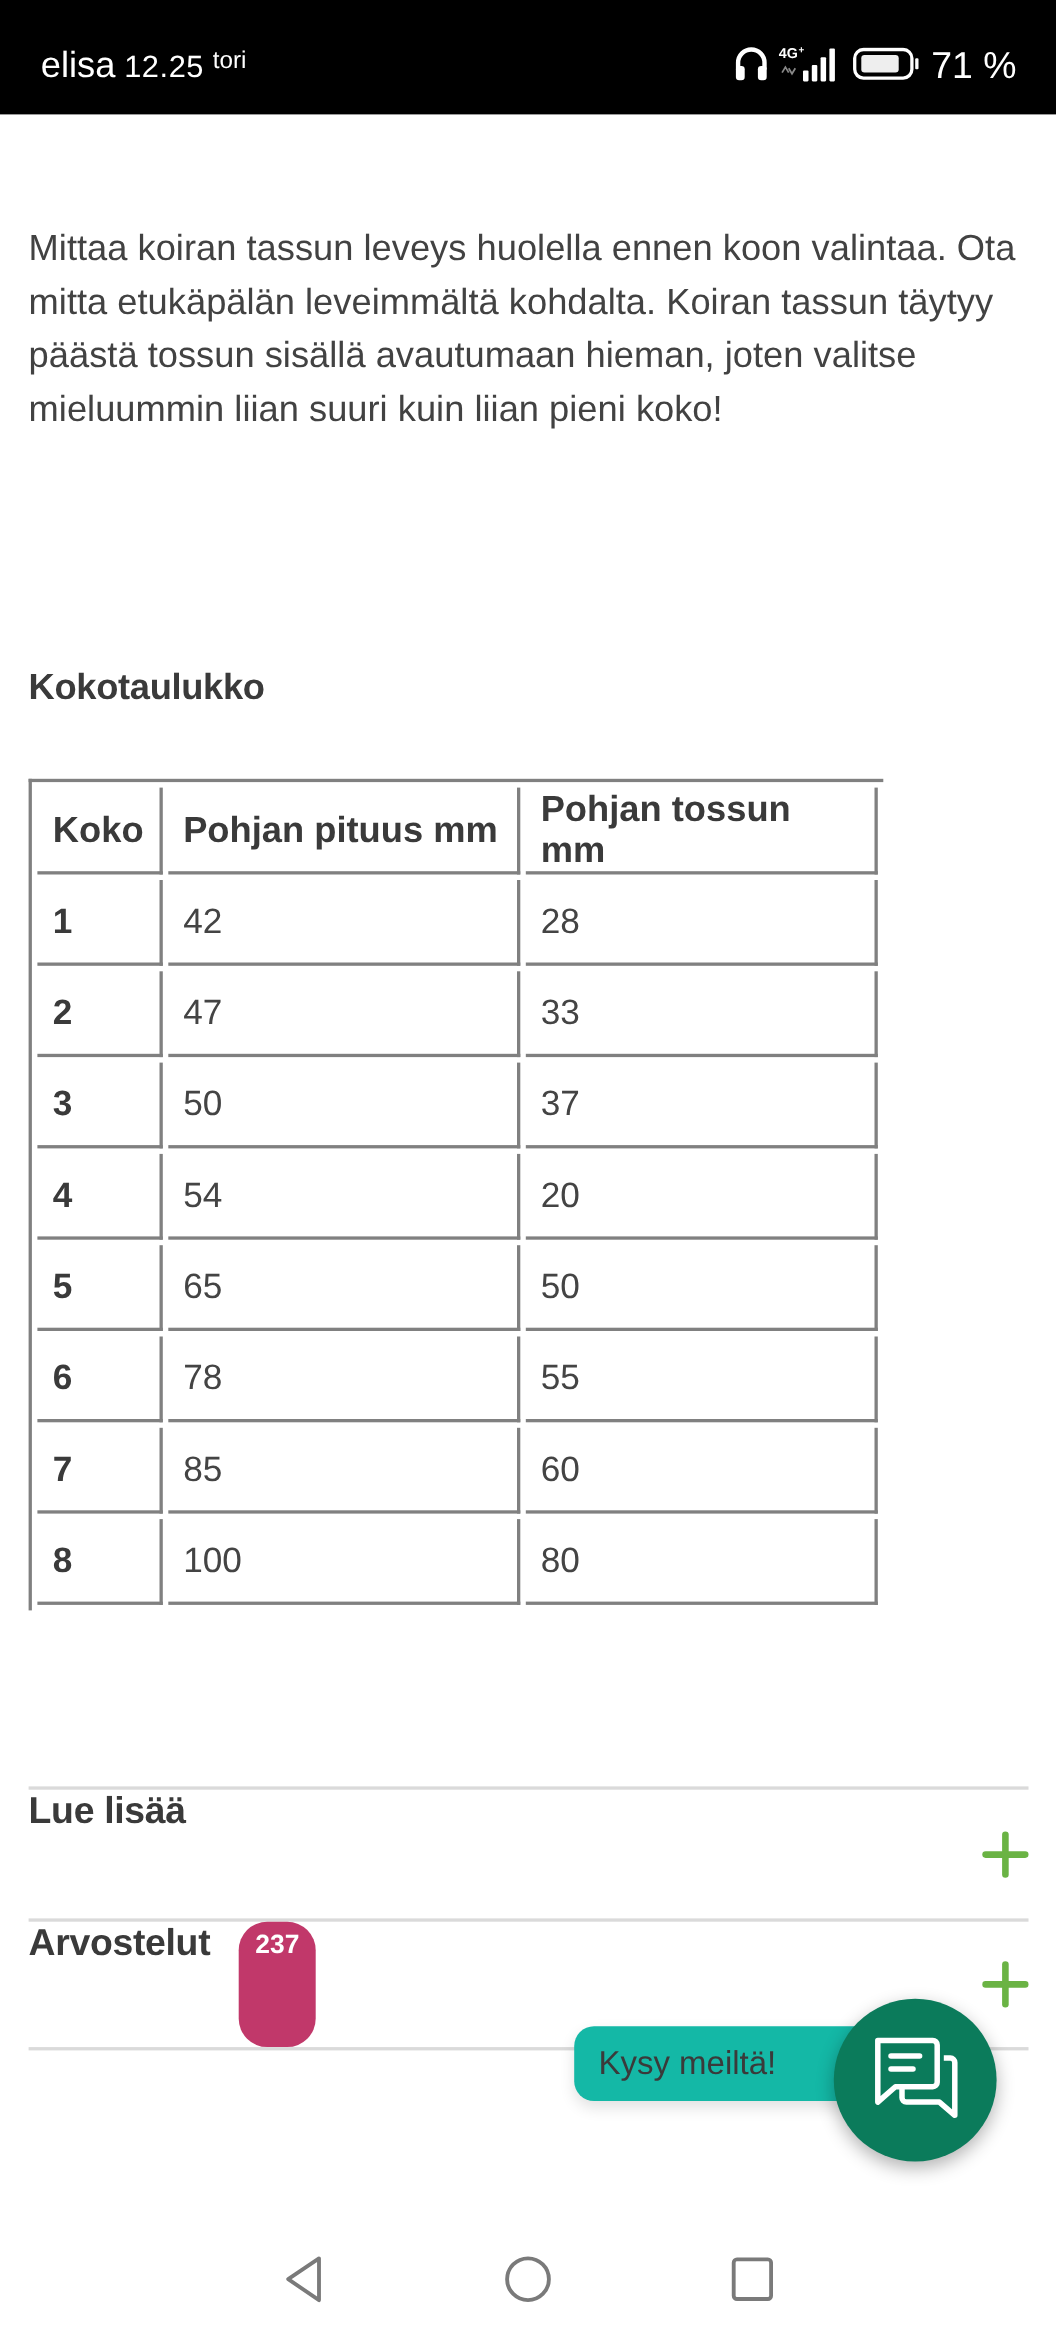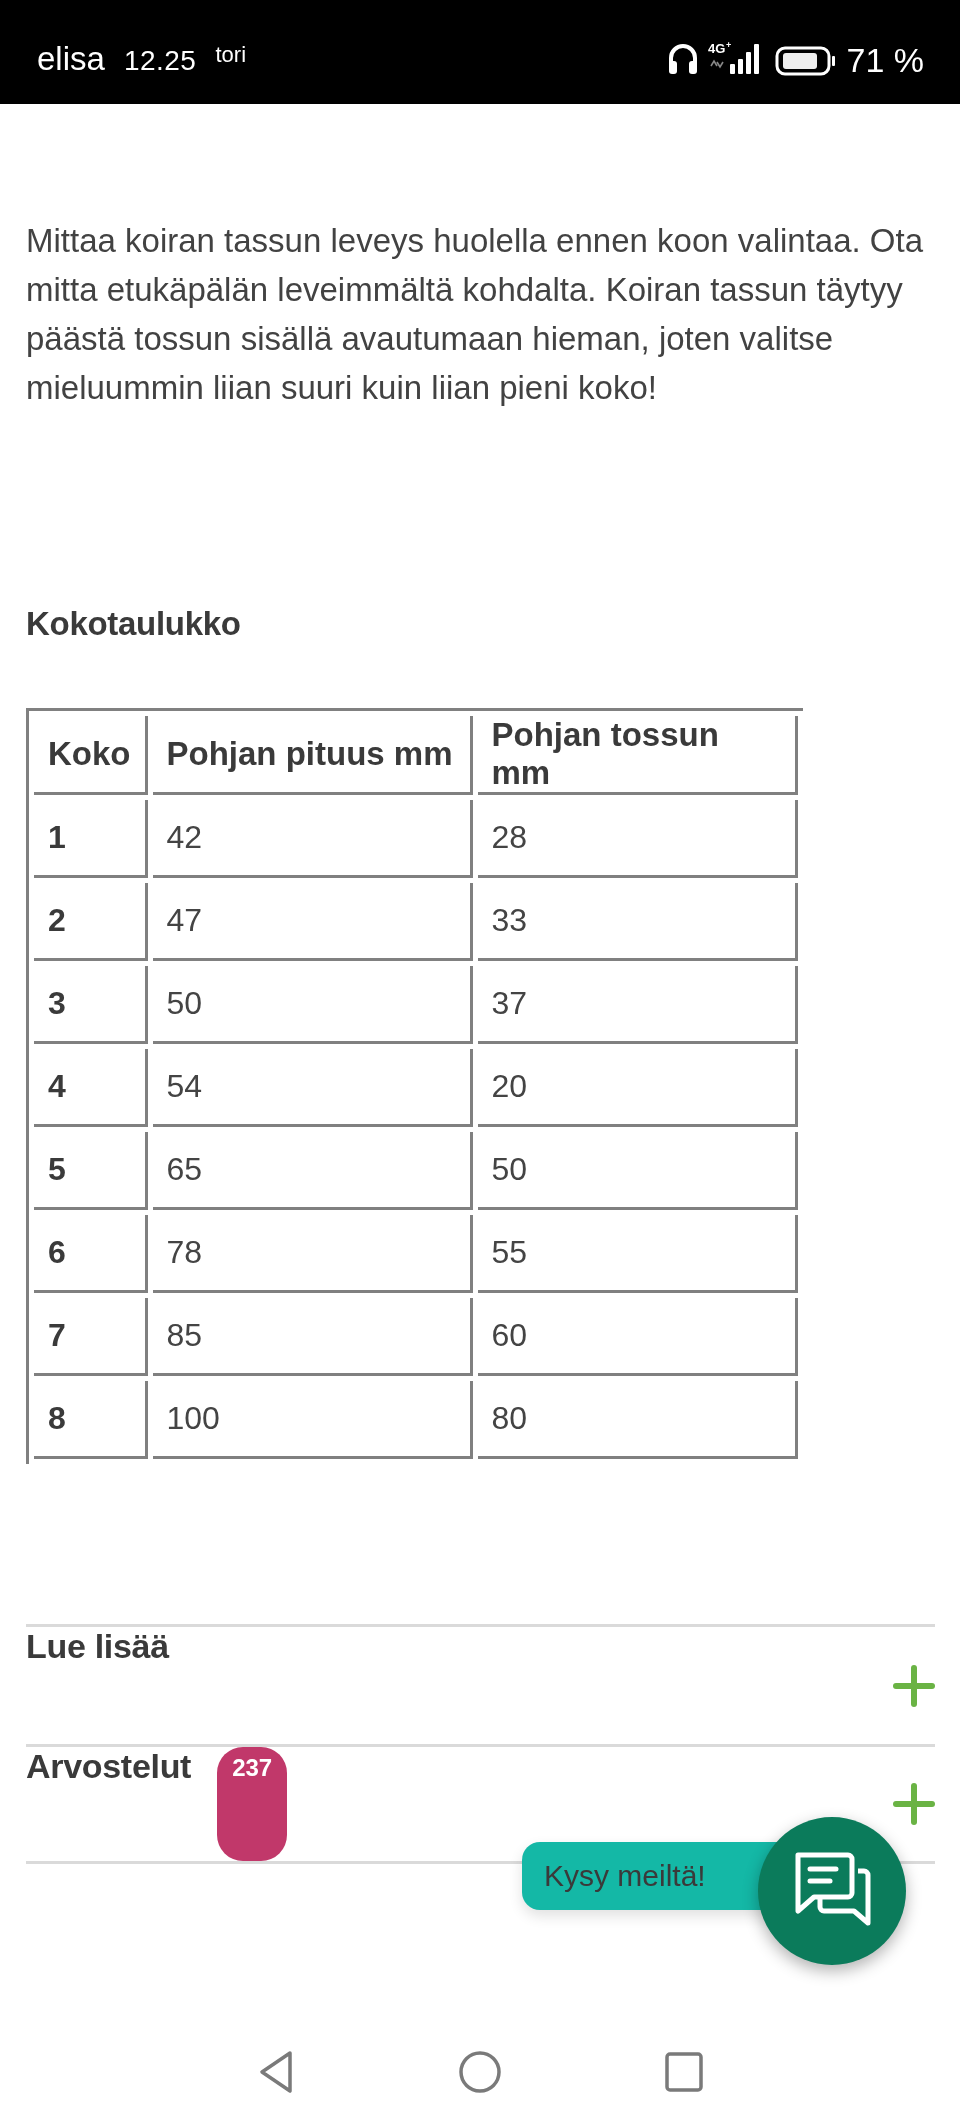--- a/index.html
+++ b/index.html
@@ -1,30 +1,30 @@
 <!DOCTYPE html>
 <html><head>
 <meta charset="utf-8">
 <style>
   * { box-sizing: border-box; margin: 0; padding: 0; }
   html, body { width: 960px; height: 2122px; background: #ffffff; overflow: hidden; }
   body { font-family: "Liberation Sans", "DejaVu Sans", sans-serif; color: #3d3d3d; position: relative; }
 
   
   .statusbar { position: absolute; left: 0; top: 0; width: 960px; height: 104px; background: #000; color: #fff; }
-  .sb-left { position: absolute; left: 37px; top: 40px; display: flex; align-items: baseline; gap: 19px; }
+  .sb-left { position: absolute; left: 37px; top: 40px; display: flex; align-items: baseline; gap: 8px; }
   .sb-carrier { font-size: 33px; }
   .sb-time { font-size: 28px; letter-spacing: 0.5px; }
   .sb-day { font-size: 22px; position: relative; top: -8px; }
-  .sb-right { position: absolute; right: 36px; top: 40px; display: flex; align-items: flex-end; gap: 8px; }
+  .sb-right { position: absolute; right: 36px; top: 40px; display: flex; align-items: center; gap: 8px; }
   .sb-icon { display: inline-block; }
   .sb-battery-pct { font-size: 34px; margin-left: 2px; }
 
   
-  .intro { position: absolute; left: 26px; top: 216px; width: 910px; font-size: 33px; line-height: 49px; color: #424242; }
+  .intro { position: absolute; left: 26px; top: 200px; width: 910px; font-size: 33px; line-height: 49px; color: #424242; }
   .section-title { position: absolute; left: 26px; top: 605px; font-size: 33px; color: #3a3a3a; letter-spacing: -0.3px; }
 
   .size-table { position: absolute; left: 26px; top: 708px; border-collapse: separate; border-spacing: 5px;
                 border-top: 3px solid #808080; border-left: 3px solid #808080; font-size: 32px; }
   .size-table th, .size-table td { border-right: 3px solid #808080; border-bottom: 3px solid #808080;
                 height: 78px; text-align: left; padding: 0 14px; vertical-align: middle; }
   .size-table th { color: #3a3a3a; font-weight: bold; font-size: 33px; }
   .size-table td { color: #444; }
   .size-table td.koko { font-weight: bold; color: #3a3a3a; }
   .col-koko { width: 109px; }

